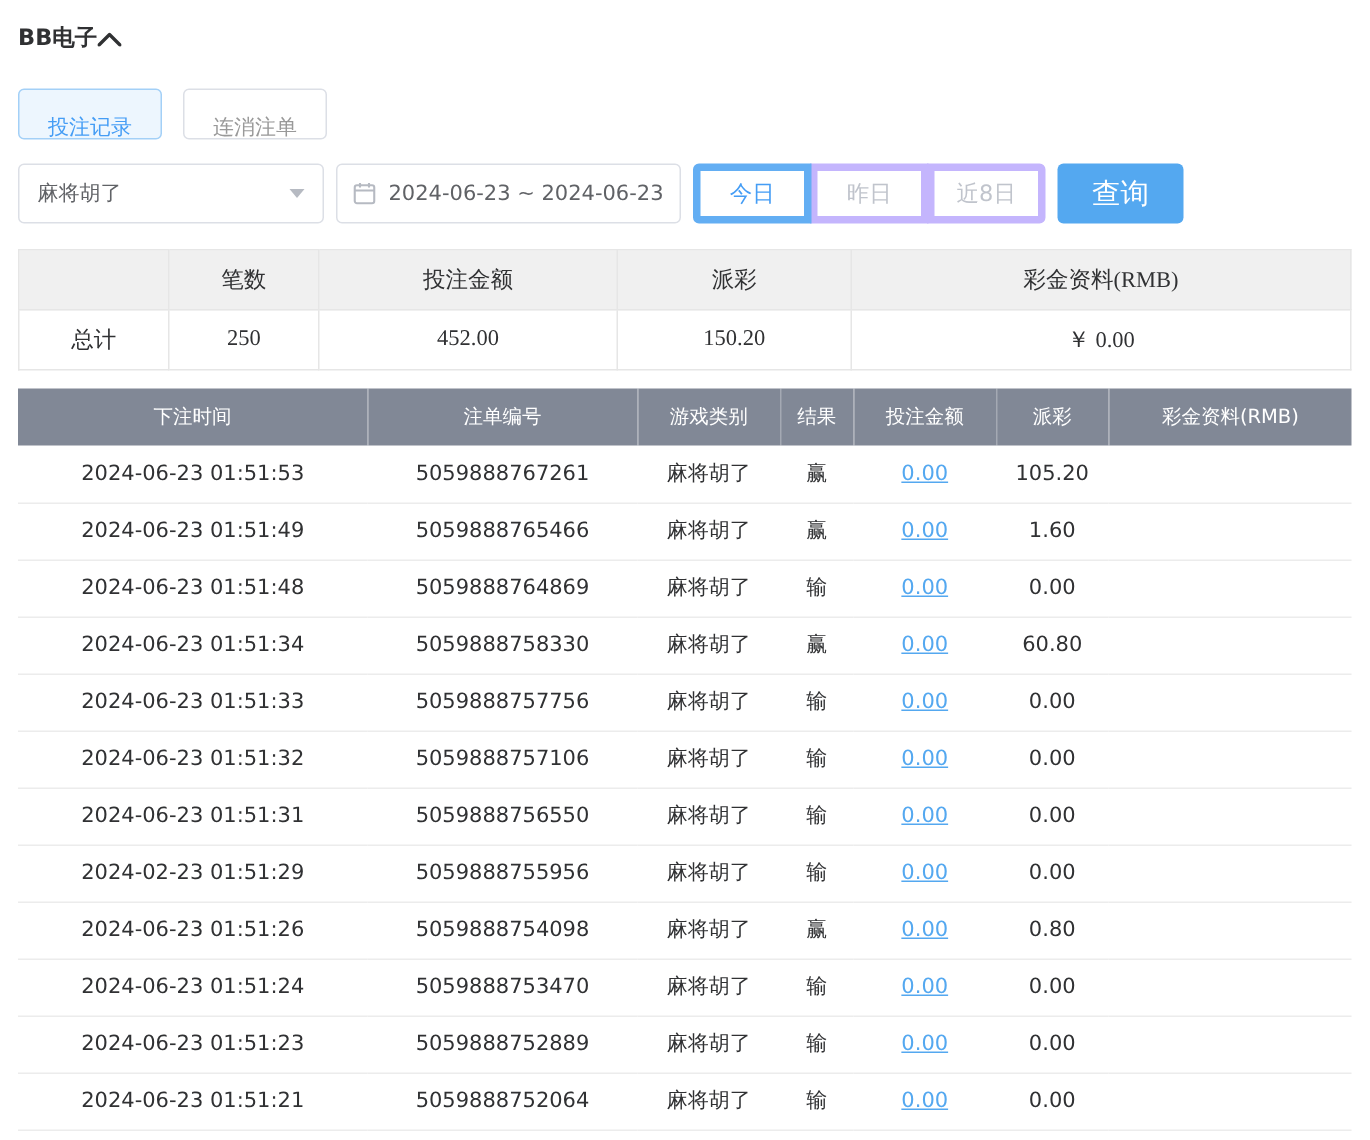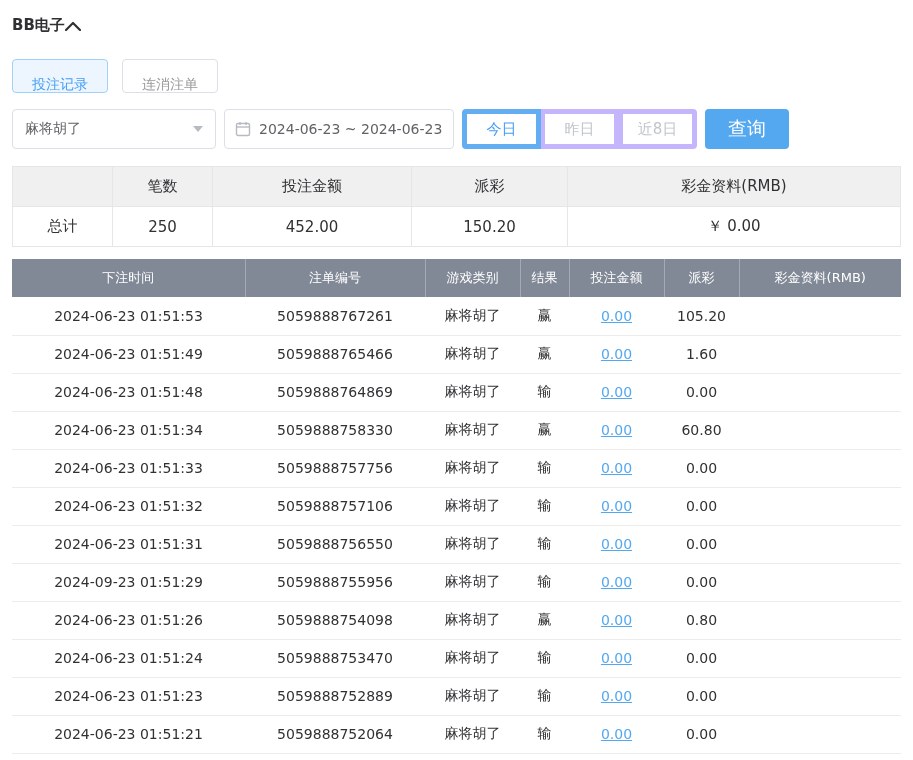--- a/index.html
+++ b/index.html
@@ -45,21 +45,21 @@
     font-family: inherit;
   }
   .quick-btn:first-child { border-radius: 4px 0 0 4px; margin-left: 0; }
   .quick-btn:last-child { border-radius: 0 4px 4px 0; }
   .quick-btn.active { color: #459df5; border-color: #63aef3; position: relative; z-index: 1; }
   .search-btn {
     width: 84px; height: 40px; background: #54a8f0; border: none; border-radius: 4px;
     color: #ffffff; font-size: 19px; cursor: pointer; font-family: inherit;
   }
   table { border-collapse: collapse; table-layout: fixed; width: 889px; margin: 0 12px; }
-  .summary-table { margin-top: 17px; }
+  .summary-table { margin-top: 17px; font-family: Liberation Serif, serif; }
   .summary-table th, .summary-table td {
     border: 1px solid #e6e6e6; height: 40px; text-align: center;
     font-size: 15px; font-weight: normal; color: #303133; background: #fff;
   }
   .summary-table th { background: #f0f0f0; }
   .main-table { margin-top: 12px; }
   .main-table th {
     background: #818896; color: #ffffff; height: 38px; font-size: 13px;
     font-weight: normal; border-right: 1px solid rgba(255,255,255,0.28);
     text-align: center;
@@ -219,21 +219,21 @@
         <tr>
           <td>2024-06-23 01:51:31</td>
           <td>5059888756550</td>
           <td>麻将胡了</td>
           <td>输</td>
           <td><span class="bet-link">0.00</span></td>
           <td>0.00</td>
           <td></td>
         </tr>
         <tr>
-          <td>2024-09-23 01:51:29</td>
+          <td>2024-02-23 01:51:29</td>
           <td>5059888755956</td>
           <td>麻将胡了</td>
           <td>输</td>
           <td><span class="bet-link">0.00</span></td>
           <td>0.00</td>
           <td></td>
         </tr>
         <tr>
           <td>2024-06-23 01:51:26</td>
           <td>5059888754098</td>

